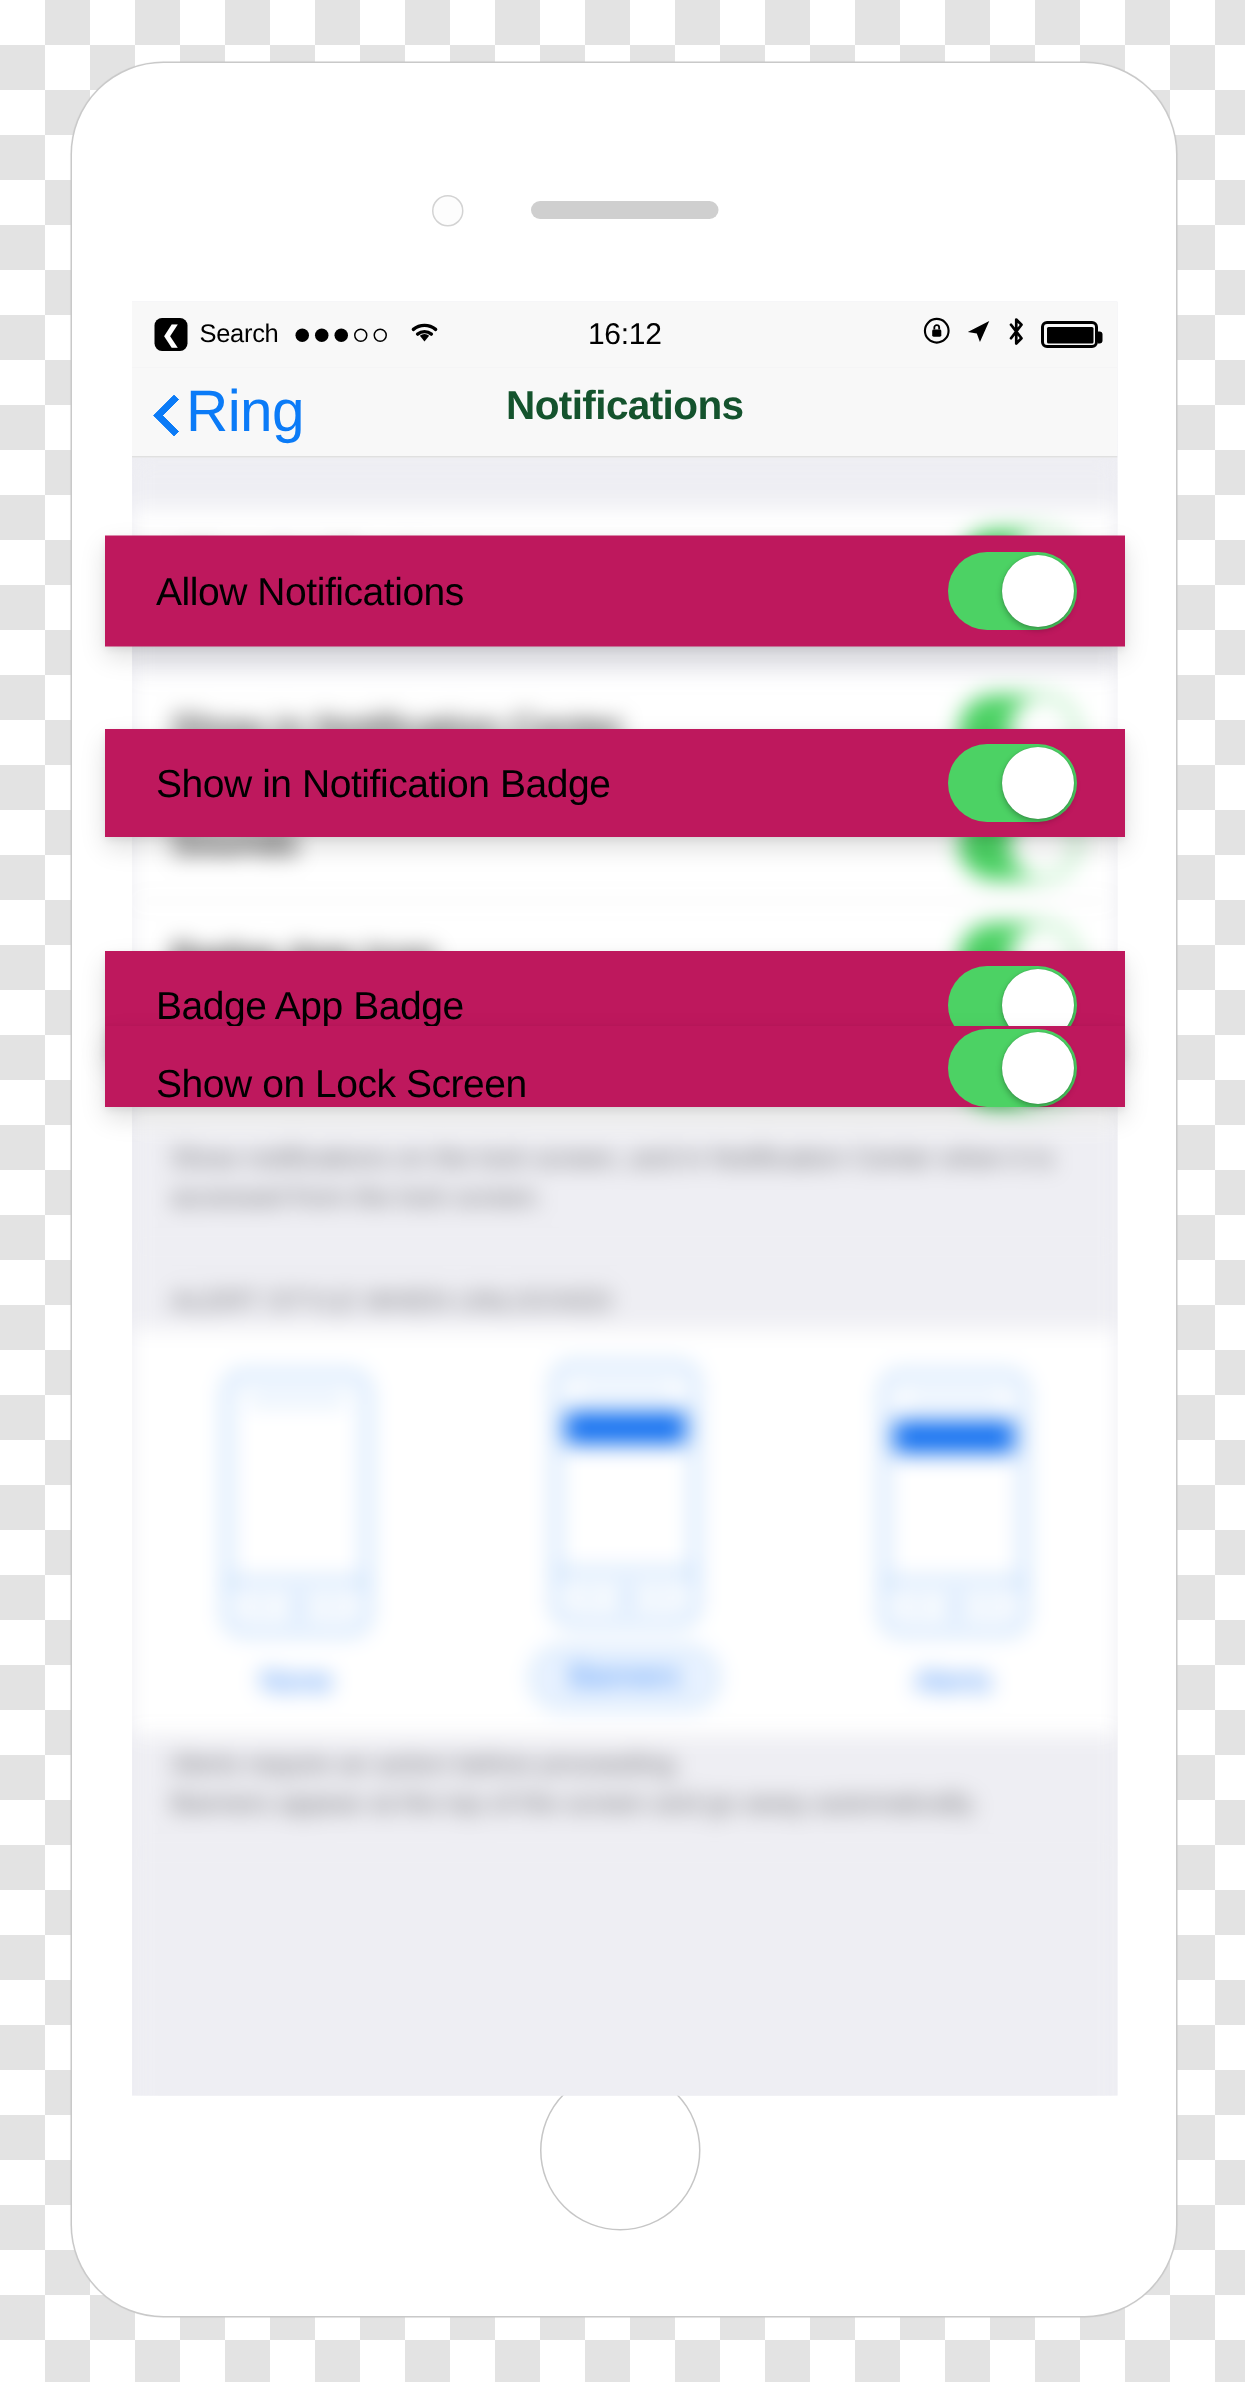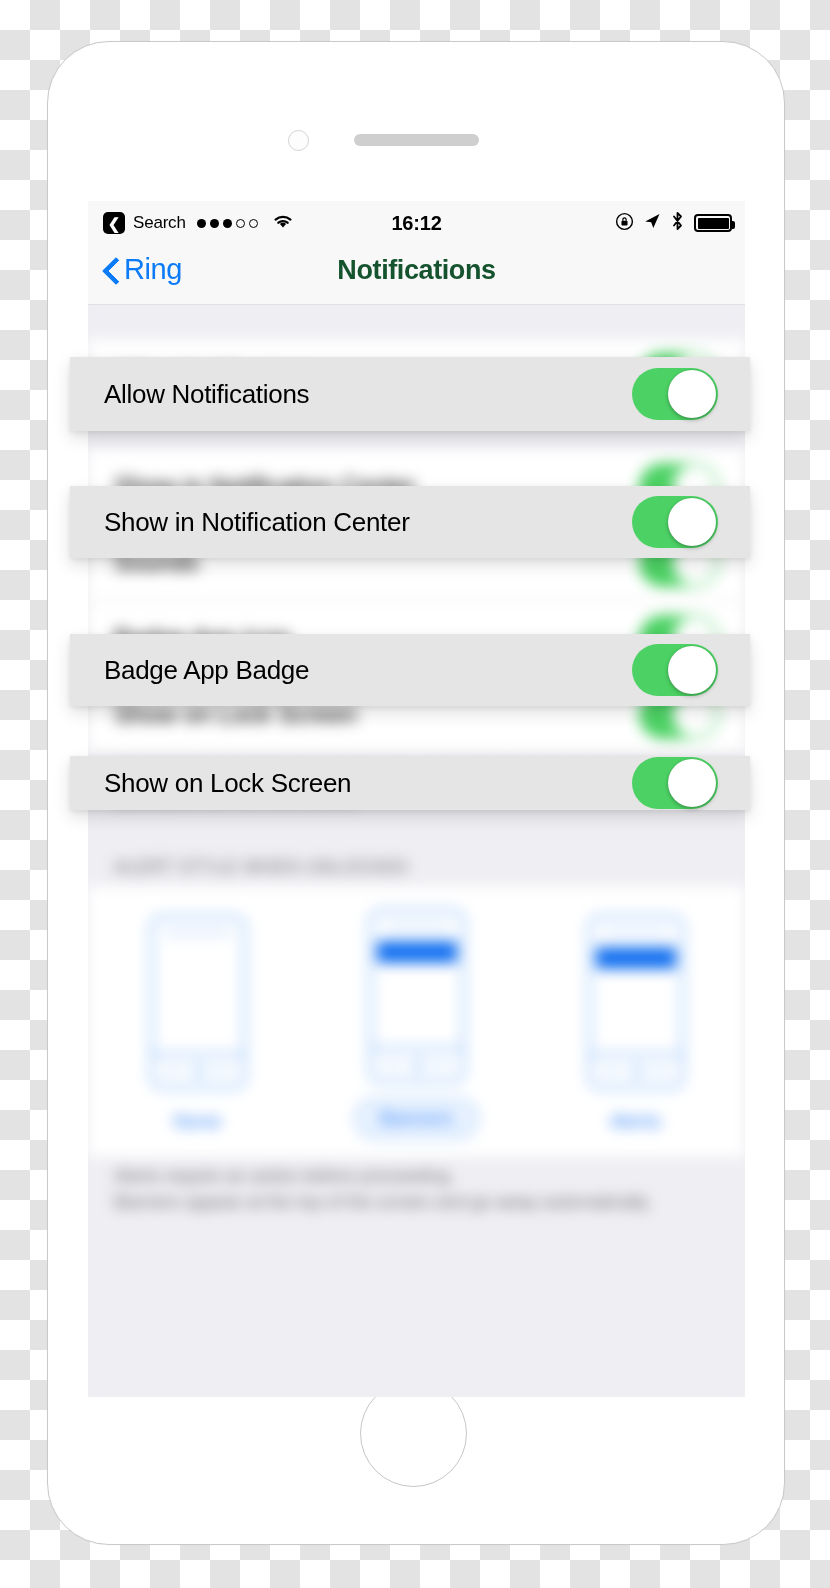--- a/index.html
+++ b/index.html
@@ -105,21 +105,21 @@
   .sb-dots i {
     width: 9px; height: 9px; border-radius: 50%;
     display: inline-block;
     background: #000;
   }
   .sb-dots i.off { background: transparent; border: 1.4px solid #000; }
   .wifi-icon { margin-left: 5px; }
   .sb-time {
     position: absolute; left: 0; right: 0;
     text-align: center;
-    font-size: 20px; font-weight: bold; color: #000;
+    font-size: 20px; font-weight: normal; color: #000;
     letter-spacing: -0.2px;
   }
   .sb-right {
     position: absolute; right: 13px;
     display: flex; align-items: center; gap: 9px;
   }
   .battery {
     width: 38px; height: 18px;
     border: 2px solid #000; border-radius: 4px;
     padding: 1.5px;
@@ -155,21 +155,21 @@
   }
   .chev-left::before {
     content:"";
     position:absolute; left:3px; top:5px;
     width: 15px; height: 15px;
     border-left: 5.5px solid #0b7bf7;
     border-bottom: 5.5px solid #0b7bf7;
     transform: rotate(45deg);
     border-radius: 1px;
   }
-  #back-label { font-size: 29px; letter-spacing: -0.4px; }
+  #back-label { font-size: 39px; letter-spacing: -0.4px; }
   #nav-title {
     position: absolute; left:0; right:0; top: 10px;
     text-align: center;
     font-size: 27px; font-weight: bold; color: #14532d;
     letter-spacing: -0.4px;
   }
 
   
   #bg-content {
     position: absolute;
@@ -252,21 +252,21 @@
     background: #eaf3ff;
   }
   .bg-tail { background:#eeeef3; height: 220px; }
 
   
   .sharp-row {
     position: absolute;
     left: 70px;
     width: 680px;
     height: 74px;
-    background: #e5e5e5;
+    background: #be185d;
     display: flex;
     align-items: center;
     justify-content: space-between;
     padding: 0 32px 0 34px;
     box-shadow: 0 7px 16px rgba(0,0,0,0.13), 0 2px 5px rgba(0,0,0,0.07);
     z-index: 10;
   }
   .sharp-row .row-label {
     font-size: 26px;
     color: #000;
@@ -284,21 +284,21 @@
     position: absolute; right: 2px; top: 2px;
     width: 48px; height: 48px;
     border-radius: 50%;
     background: #fff;
     box-shadow: 0 2px 4px rgba(0,0,0,0.28), 0 0 1px rgba(0,0,0,0.2);
   }
 
   #row-allow        { top: 357px; height: 74px; }
   #row-notifcenter  { top: 486px; height: 72px; }
   #row-badge        { top: 634px; height: 72px; }
-  #row-lockscreen   { top: 756px; height: 54px; }
+  #row-lockscreen   { top: 684px; height: 54px; align-items: flex-end; }
 </style>
 </head>
 <body>
 
 <div id="device">
 
   <div id="camera"></div>
   <div id="speaker"></div>
   <div id="home-button"></div>
 
@@ -444,21 +444,21 @@
 </div>
 
 <div class="sharp-row" id="row-allow">
   <span class="row-label">Allow Notifications</span>
   <span class="toggle">
     <span class="knob"></span>
   </span>
 </div>
 
 <div class="sharp-row" id="row-notifcenter">
-  <span class="row-label">Show in Notification Center</span>
+  <span class="row-label">Show in Notification Badge</span>
   <span class="toggle">
     <span class="knob"></span>
   </span>
 </div>
 
 <div class="sharp-row" id="row-badge">
   <span class="row-label">Badge App Badge</span>
   <span class="toggle">
     <span class="knob"></span>
   </span>

